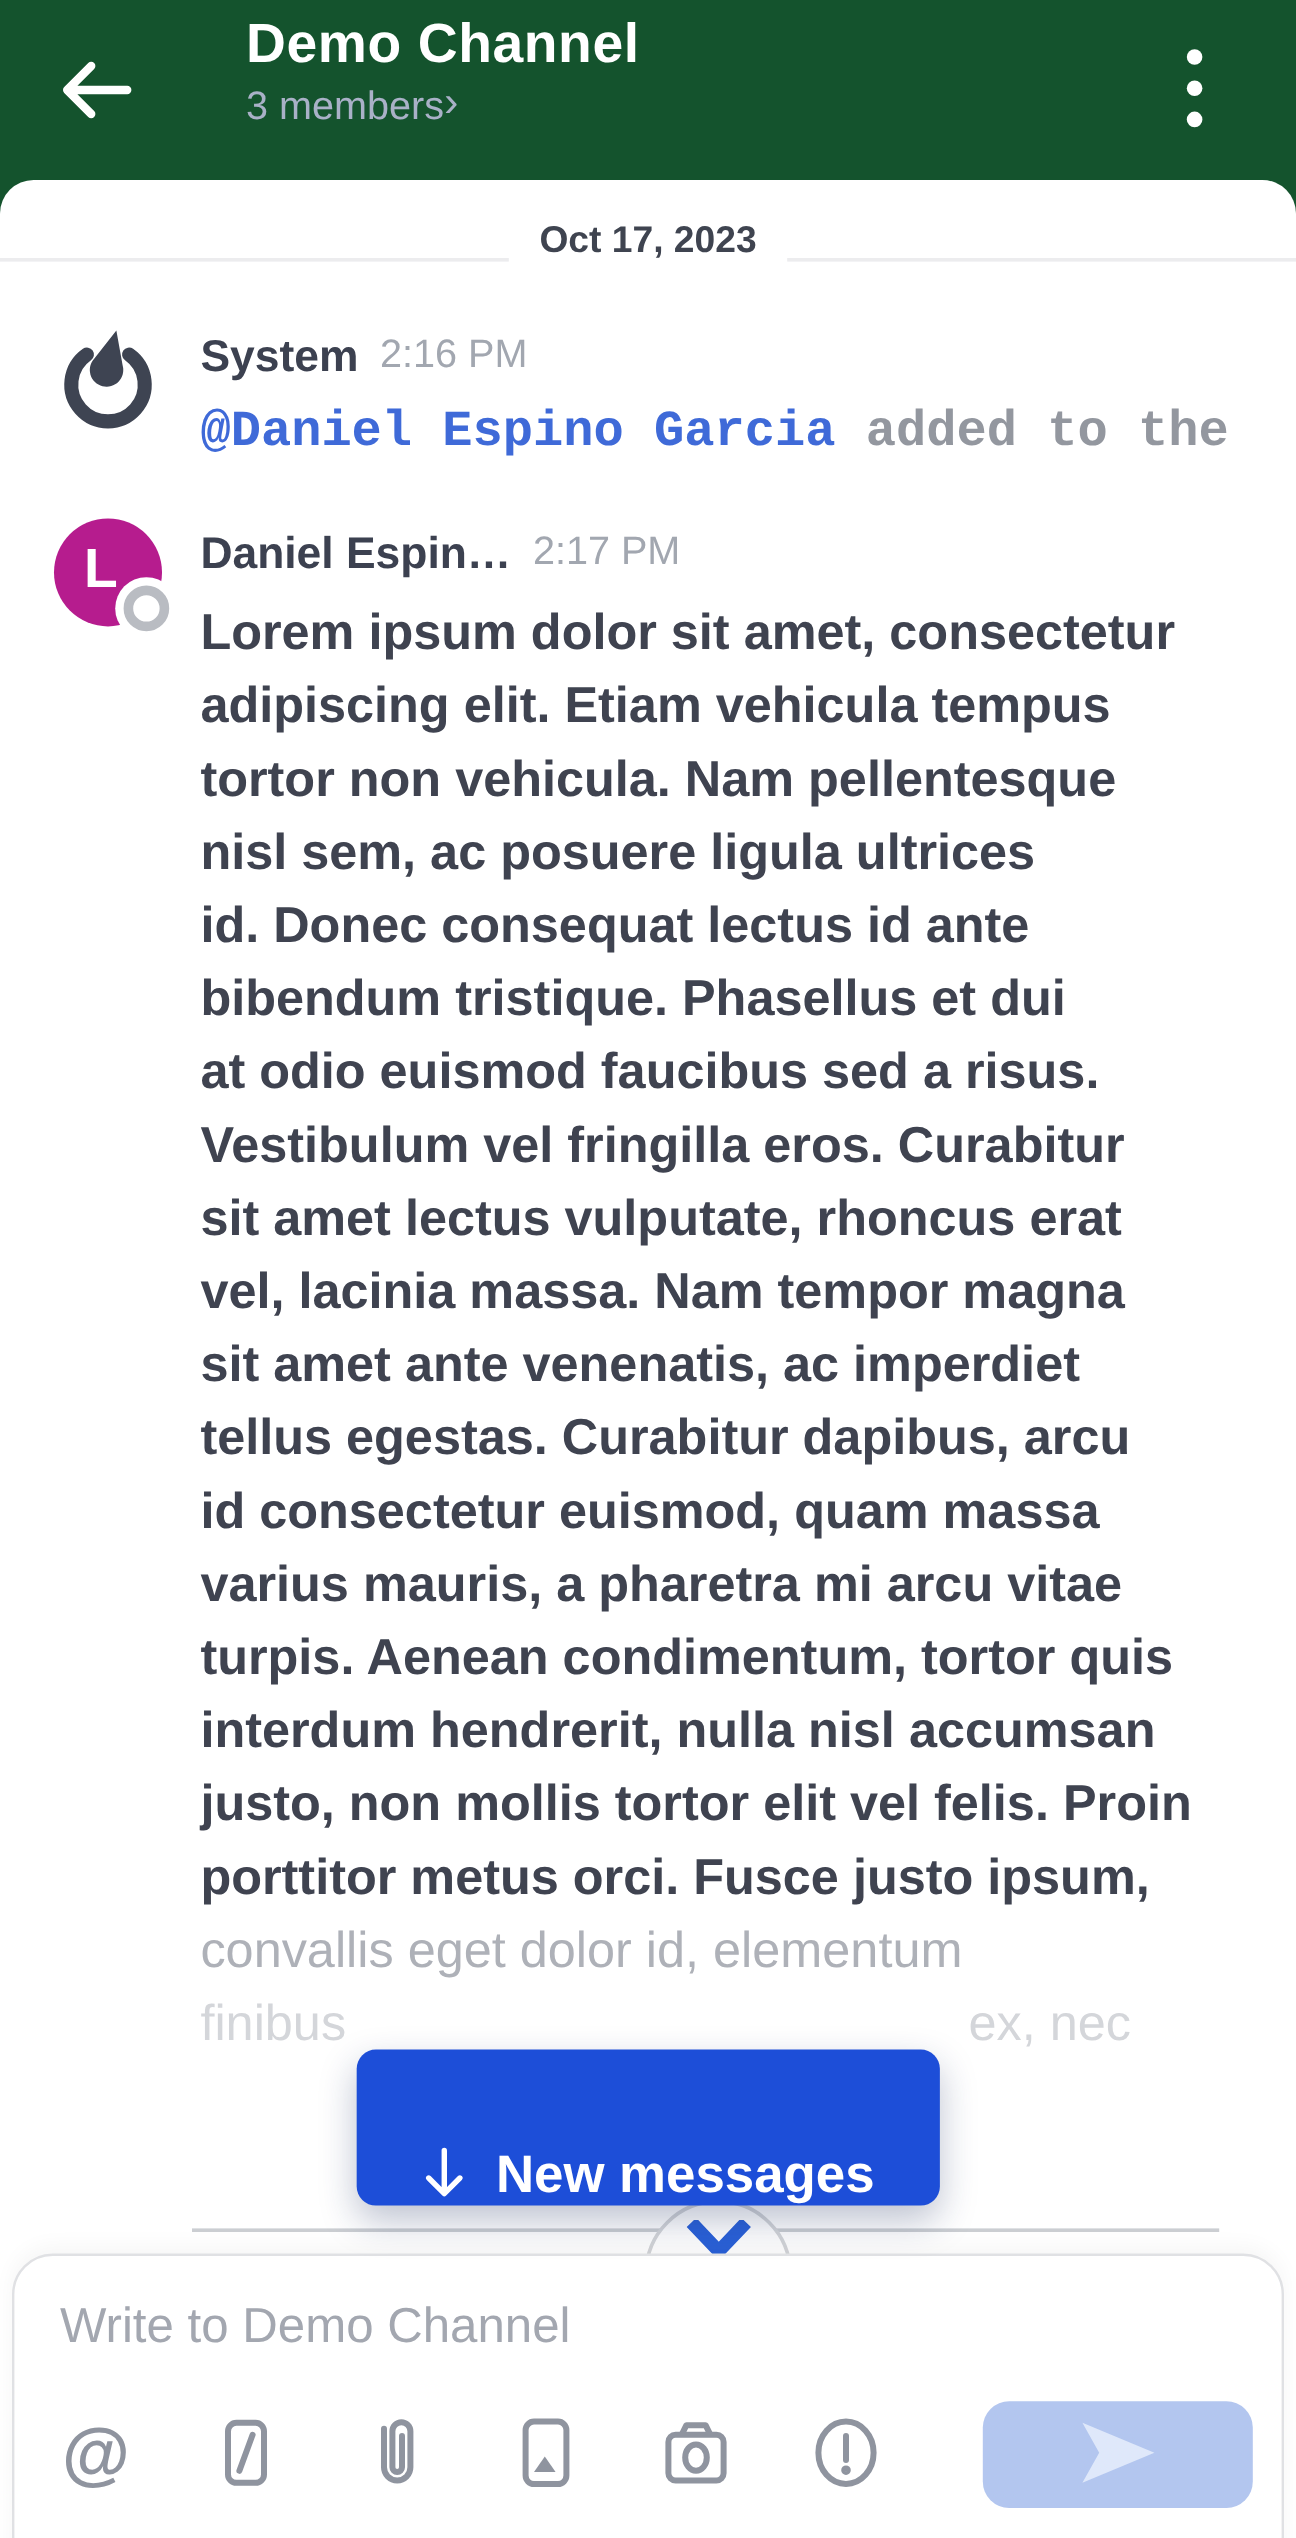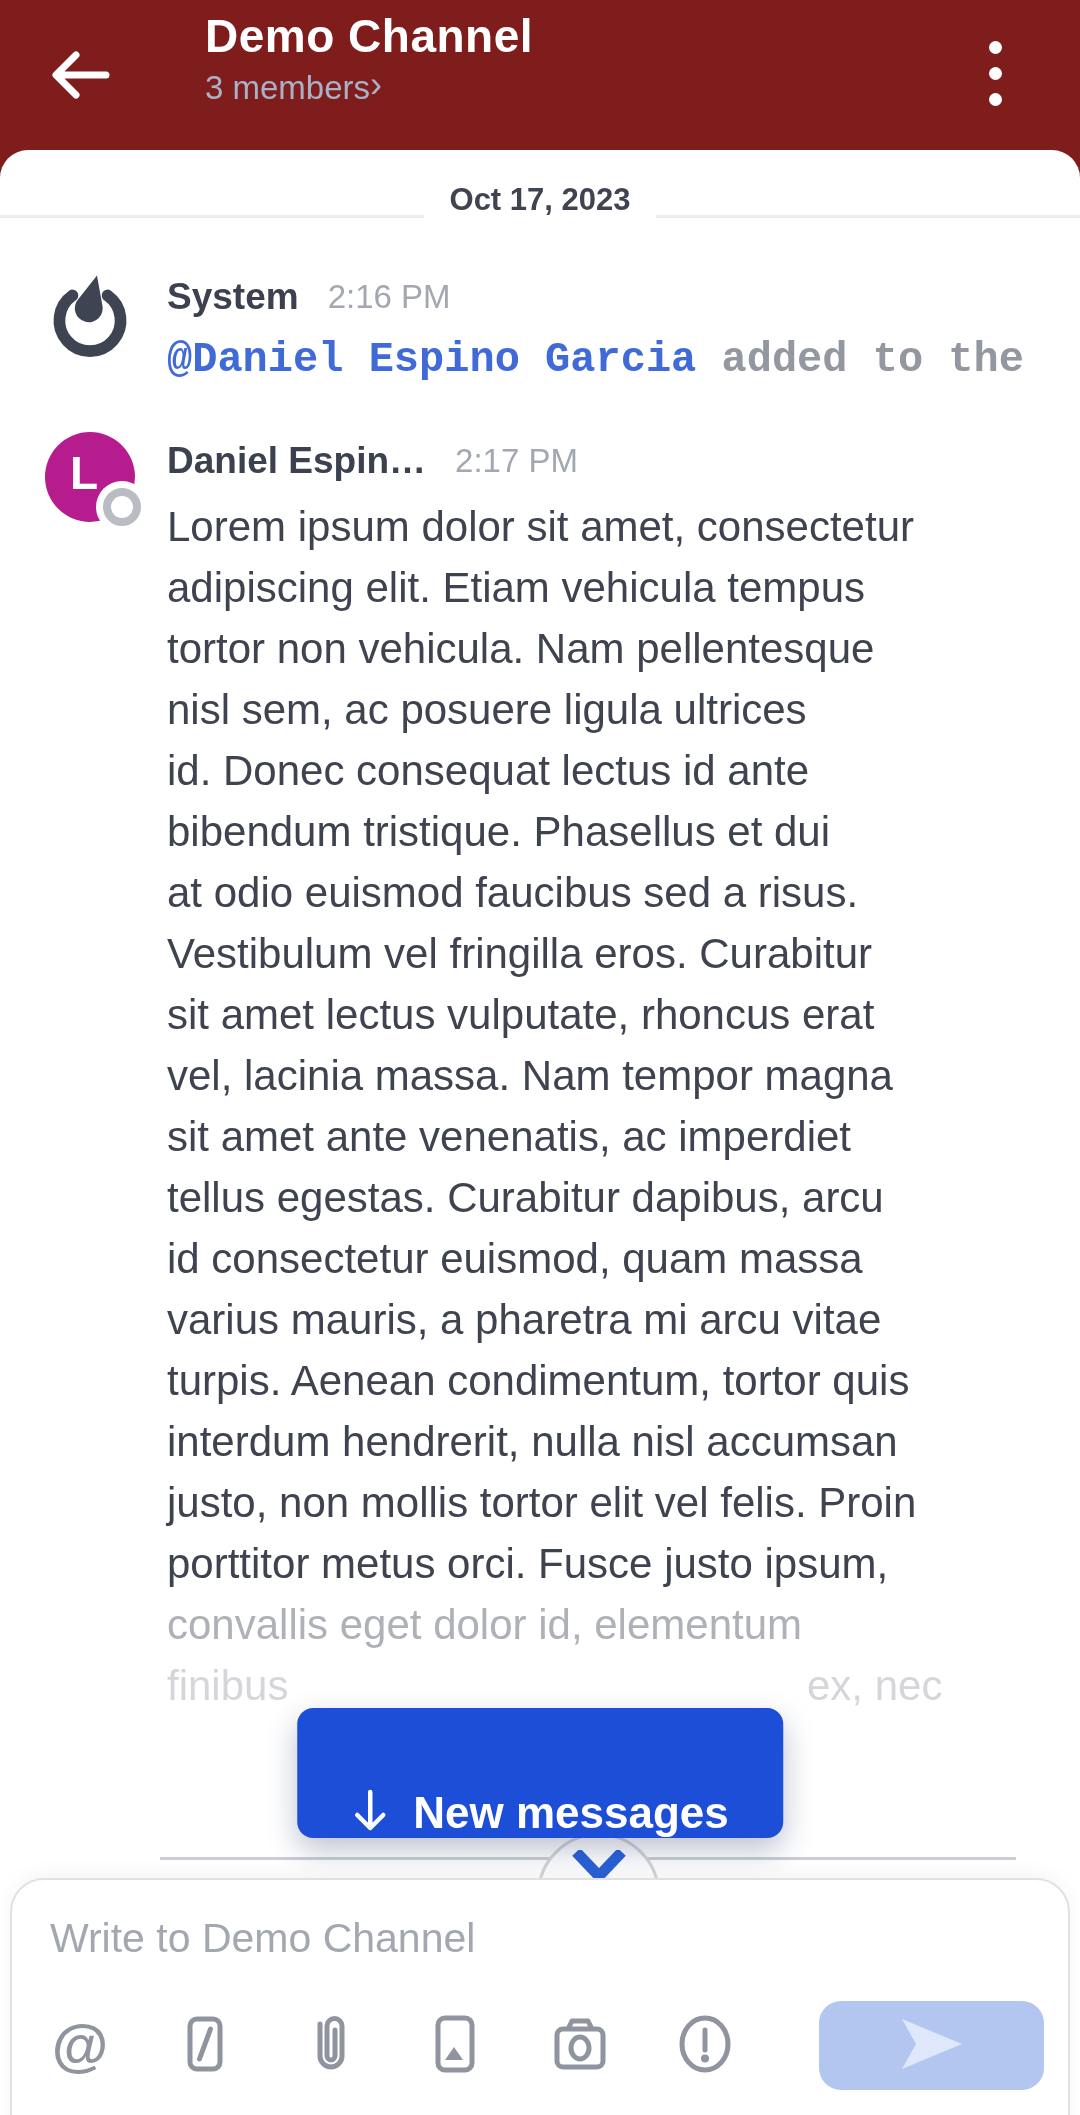--- a/index.html
+++ b/index.html
@@ -54,28 +54,28 @@
   .avatar-circle{
     width:90px;height:90px;border-radius:50%;background:#b61c8e;
     display:flex;align-items:center;justify-content:center;cursor:pointer;position:relative;
   }
   .avatar-letter{color:#ffffff;font-size:46px;font-weight:600;transform:translate(-6px,-4px);}
   .status-badge{
     position:absolute;right:-6px;bottom:-4px;width:22px;height:22px;border-radius:50%;
     background:#ffffff;border:8px solid #b9bcc2;box-shadow:0 0 0 7px #ffffff;
   }
   .msg-content{flex:1;min-width:0;}
-  .name-row{display:flex;align-items:center;gap:29px;margin-top:8px;}
+  .name-row{display:flex;align-items:flex-start;gap:18px;margin-top:8px;}
   .author{color:#3c4150;font-size:37px;font-weight:bold;white-space:nowrap;cursor:pointer;}
   .timestamp{color:#a2a7b0;font-size:33px;white-space:nowrap;}
   .sys-text{margin-top:14px;font-size:42px;line-height:56px;font-weight:600;font-family:Liberation Mono, monospace;}
   .mention{color:#3f6ad8;cursor:pointer;}
   .sys-gray{color:#93979f;}
   .sys-light{color:#9da1a9;font-weight:400;}
-  .body-lines{margin-top:14px;}
+  .body-lines{margin-top:14px;font-weight:bold;}
   .body-line{
     color:#3f4350;font-size:42px;line-height:61px;white-space:nowrap;
   }
   .body-line.fade1{color:#aeb1b8;}
   .body-line.fade2{color:#d4d6da;position:relative;}
   .last-frag-right{position:absolute;left:640px;top:0;}
 
   
   .unread-line{
     position:absolute;left:160px;top:1857px;width:856px;height:3px;
@@ -121,21 +121,21 @@
   .send-btn{
     margin-left:auto;width:225px;height:89px;border-radius:22px;border:none;cursor:pointer;
     background:#b3c6ef;display:flex;align-items:center;justify-content:center;
   }
 </style>
 </head>
 <body>
 
 <div class="screen">
 
-  <header class="header" style="background: #7f1d1d;">
+  <header class="header" style="background: #14532d;">
     <button class="back-btn">
       <span>
         <svg width="90" height="90" viewBox="0 0 90 90" fill="none">
           <path d="M70 45 H22 M40 25 L20 45 L40 65" stroke="#ffffff" stroke-width="7" stroke-linecap="round" stroke-linejoin="round"></path>
         </svg>
       </span>
     </button>
     <div class="titles">
       <div class="title">Demo Channel</div>
       <div class="subtitle-row">

